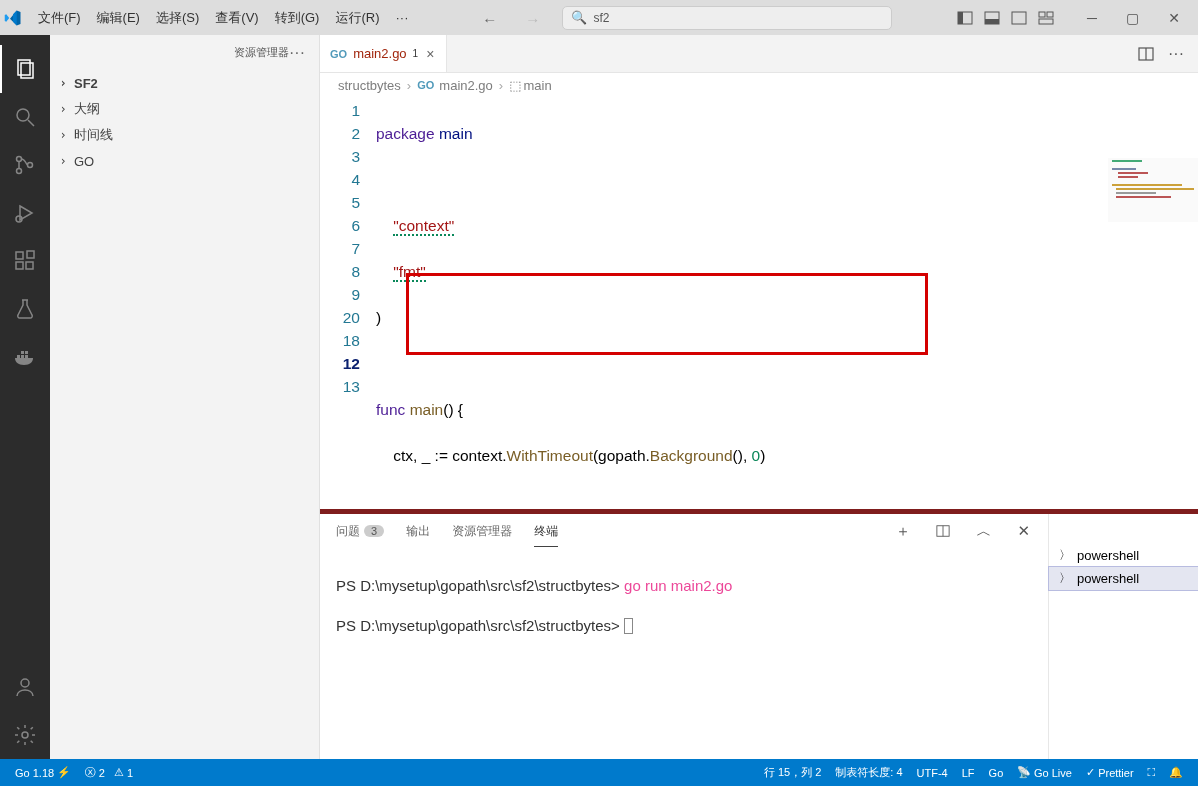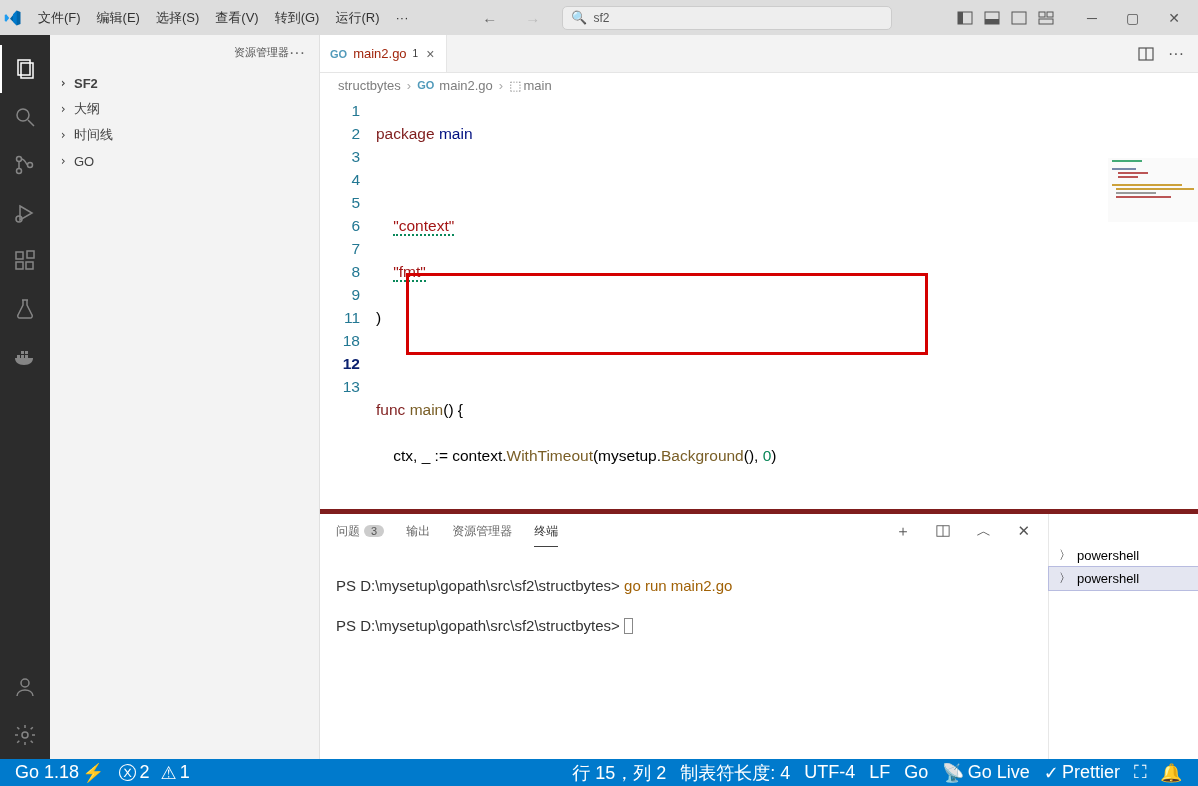--- a/index.html
+++ b/index.html
@@ -35,44 +35,44 @@
 .tab .x-close{color:#666;font-size:14px;padding:0 2px}
 .tabs-row .tab-spacer{flex:1}
 .tabs-row .tab-actions{display:flex;align-items:center;gap:14px;padding:0 14px;color:#555;font-size:16px}
 .breadcrumb{height:24px;display:flex;align-items:center;padding:0 18px;font-size:13px;color:#7d7d7d;gap:2px}
 .breadcrumb .sep{color:#aaa;margin:0 4px}
 .breadcrumb .go-icon-sm{color:#519aba;font-weight:bold;font-size:11px;margin-right:3px}
 .breadcrumb .cube{font-size:13px}
 .code-area{flex:1;display:flex;font-family:Consolas,monospace;font-size:15.5px;line-height:23px;position:relative;overflow:hidden}
 .gutter{width:56px;text-align:right;color:#237893;padding-right:16px;padding-top:2px}
 .code{flex:1;padding-top:2px;position:relative;white-space:pre}
-.k{color:#7f1d1d}
+.k{color:#4c1d95}
 .s{color:#a31515}
 .fn{color:#795e26}
 .n{color:#098658}
 .pk{color:#001080}
 .und{border-bottom:2px dotted #09885a}
 .hl-box{position:absolute;border:3px solid #d40000;pointer-events:none}
 .minimap{position:absolute;right:0;top:61px;width:90px;height:64px}
 .panel{height:250px;border-top:5px solid #7f1d1d;display:flex}
 .panel-left{flex:1;display:flex;flex-direction:column;min-width:0}
 .panel-tabs{height:34px;display:flex;align-items:center;padding:0 16px;gap:22px;font-size:12px;color:#666}
 .panel-tabs .ptab{padding:6px 0;cursor:pointer}
 .panel-tabs .ptab.active{color:#333;border-bottom:1px solid #424242;margin-bottom:-1px}
 .panel-tabs .badge{display:inline-block;background:#ccc;color:#555;border-radius:9px;padding:0 7px;font-size:11px;margin-left:4px}
 .panel-tabs .pt-spacer{flex:1}
 .panel-tabs .pt-icon{color:#555;font-size:15px;cursor:pointer;padding:2px}
 .terminal{flex:1;padding:8px 16px;font-family:Consolas,monospace;font-size:15px;line-height:20px;color:#333;white-space:pre}
-.terminal .cmd{color:#a16207}
+.terminal .cmd{color:#ec4899}
 .t-curs{display:inline-block;width:9px;height:16px;border:1px solid #888;vertical-align:text-bottom}
 .panel-right{width:150px;border-left:1px solid #e7e7e7;padding-top:30px;font-size:13px}
 .term-item{padding:3px 10px;display:flex;align-items:center;gap:6px;cursor:pointer}
 .term-item.active{background:#e4e6f1;outline:1px solid #b8bce0}
 .term-item .ti-icon{font-size:12px;font-family:monospace}
-.statusbar{height:27px;background:#007acc;color:#fff;display:flex;align-items:center;font-size:18px;padding:10px 8px}
+.statusbar{height:27px;background:#007acc;color:#fff;display:flex;align-items:center;font-size:11px;padding:10px 8px}
 .statusbar .sb-item{padding:0 7px;display:flex;align-items:center;gap:3px;cursor:pointer;height:100%}
 .statusbar .sb-spacer{flex:1}
 svg{display:block}
 </style>
 </head>
 <body>
 
 <div class="title-bar">
   <span class="logo">
     <svg viewBox="0 0 24 24" width="18" height="18">
@@ -251,34 +251,34 @@
       <div class="gutter">
         <div>1</div>
           <div>2</div>
           <div>3</div>
           <div>4</div>
           <div>5</div>
           <div>6</div>
           <div>7</div>
           <div>8</div>
           <div>9</div>
-          <div>11</div>
+          <div>20</div>
           <div>18</div>
           <div style="color:#0b216f;font-weight:bold">12</div>
           <div>13</div>
       </div>
       <div class="code">
 <div><span class="k">package</span><span class="pk"> main</span></div>
 <div> </div>
 <div>    <span class="s und">"context"</span></div>
 <div>    <span class="s und">"fmt"</span></div>
 <div><span>)</span></div>
 <div> </div>
 <div><span class="k">func</span><span> </span><span class="fn">main</span><span>() {</span></div>
-<div><span>    ctx, _ := context.</span><span class="fn">WithTimeout</span><span>(mysetup.</span><span class="fn">Background</span><span>(), </span><span class="n">0</span><span>)</span></div>
+<div><span>    ctx, _ := context.</span><span class="fn">WithTimeout</span><span>(gopath.</span><span class="fn">Background</span><span>(), </span><span class="n">0</span><span>)</span></div>
 
 
 
 
         <div class="hl-box" style="left:30px;top:176px;width:522px;height:82px"></div>
       </div>
       <div class="minimap">
         <svg width="90" height="64">
             <rect x="0" y="0" width="90" height="64" fill="#fafafa"></rect>
             <rect x="4" y="2" width="30" height="2" fill="#4a7"></rect>

